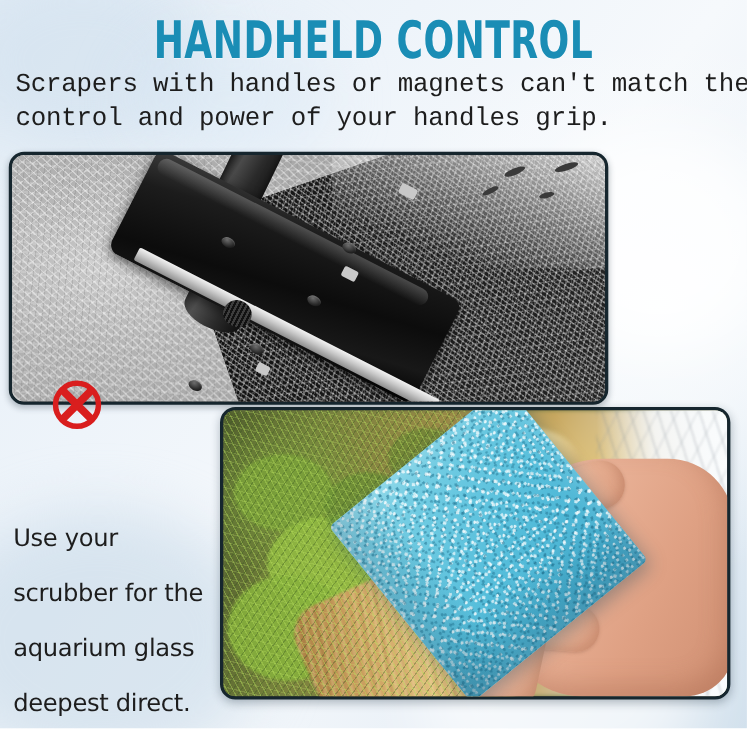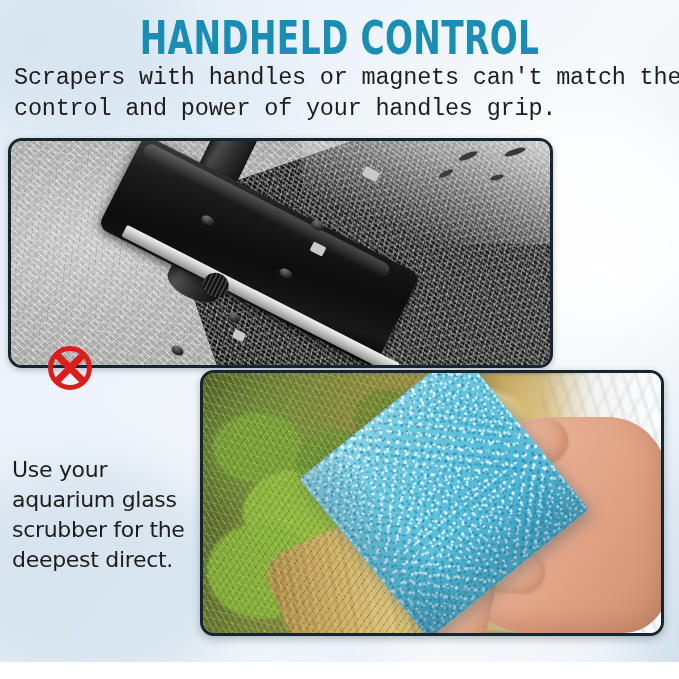--- a/index.html
+++ b/index.html
@@ -398,21 +398,21 @@
     left: 12px;
     top: 455px;
     width: 186px;
     z-index: 5;
     font-family: "DejaVu Sans", sans-serif;
     font-size: 22px;
     line-height: 30px;
     color: #1d1d1d;
     letter-spacing: -0.3px;
   }
-  #bottom-copy .bline { display: block; white-space: nowrap; }
+  #bottom-copy .bline { display: block; white-space: nowrap; margin-top: 20px; }
 </style>
 </head>
 <body>
 
 <div id="infographic">
 
   <div class="bg-blotch bg-b1"></div>
   <div class="bg-blotch bg-b2"></div>
   <div class="bg-blotch bg-b3"></div>
   <div class="bg-blotch bg-b4"></div>
@@ -488,18 +488,18 @@
         <div class="sponge">
           <div class="sponge-face2"></div>
           <div class="sponge-face"></div>
         </div>
       </div>
     </div>
   </div>
 
   <div id="bottom-copy">
     <span class="bline">Use your</span>
+    <span class="bline">scrubber for the</span>
     <span class="bline">aquarium glass</span>
-    <span class="bline">scrubber for the</span>
     <span class="bline">deepest direct.</span>
   </div>
 
 </div>
 
 </body></html>

